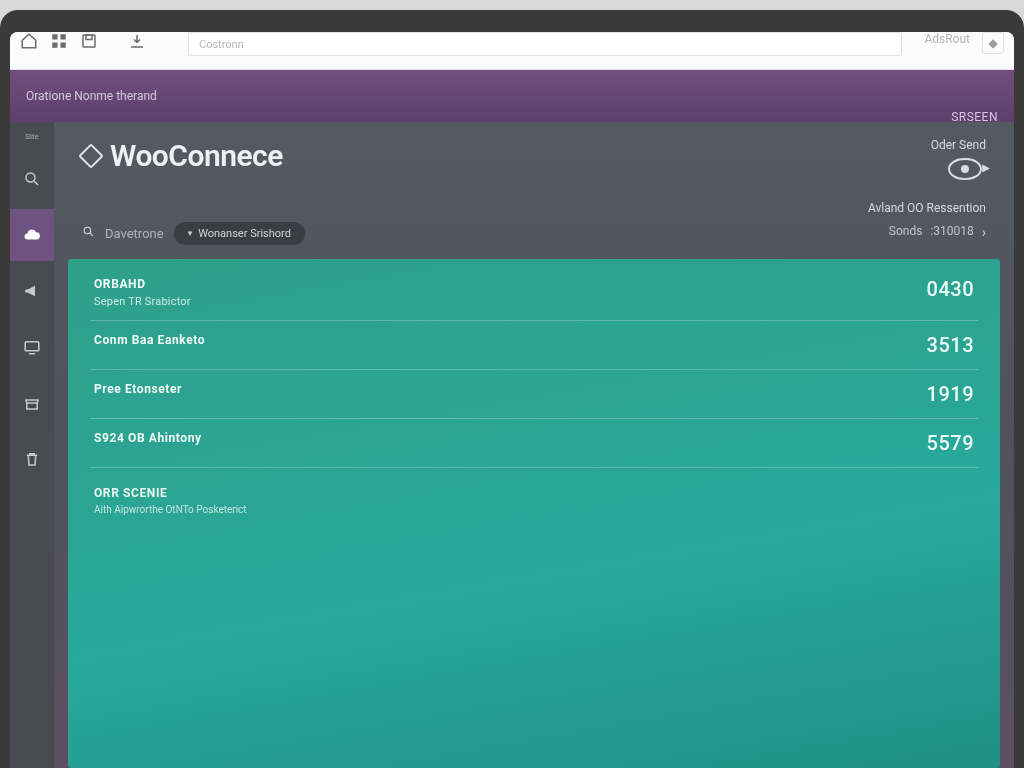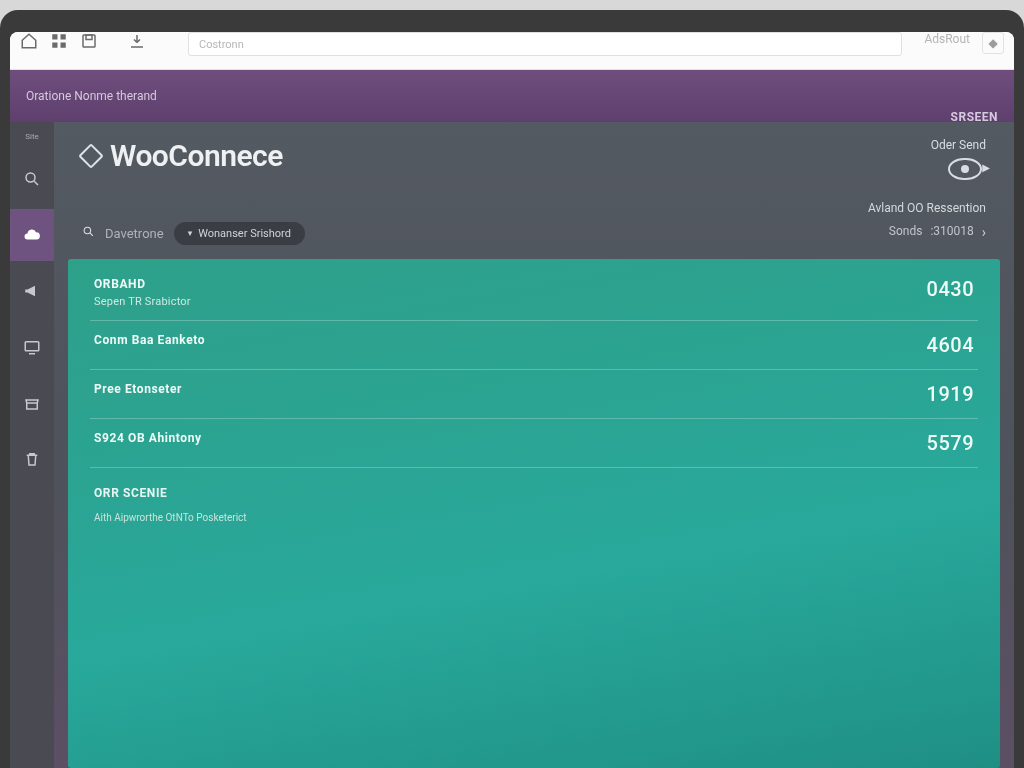--- a/index.html
+++ b/index.html
@@ -205,21 +205,21 @@
       font-size: 11px; color: #cdeae3; margin-top: 4px;
       letter-spacing: 0.2px;
     }
     .panel-row .val {
       font-size: 20px; font-weight: 500; color: #eefaf6;
       letter-spacing: 0.5px;
     }
     .panel-row.first-compact { padding-top: 4px; }
     .panel-row.noline { border-bottom: none; }
     .sect2 .hdr { font-size: 12px; font-weight: 700; letter-spacing: 0.6px; margin-top: 6px; }
-    .sect2 .sub2 { font-size: 10px; color: #c5e4dd; margin-top: 12px; text-align: center; }
+    .sect2 .sub2 { font-size: 10px; color: #c5e4dd; margin-top: 4px; text-align: center; }
   </style>
 </head>
 <body>
 
 <div class="laptop-frame">
   <div class="screen">
 
     <div class="top-toolbar">
       <div class="tb-icon">
         <svg viewBox="0 0 24 24" fill="none" stroke="currentColor" stroke-width="2">
@@ -247,21 +247,21 @@
       </div>
       <div class="addr">
         <span>Costronn</span>
       </div>
       <div class="right-label">AdsRout</div>
       <div class="right-icon">◆</div>
     </div>
 
     <div class="purple-bar">
       <span>Oratione Nonme therand</span>
-      <span style="font-weight:700;letter-spacing:0.5px;margin-top:42px;">SRSEEN</span>
+      <span style="font-weight:400;letter-spacing:0.5px;margin-top:42px;">SRSEEN</span>
     </div>
 
     <div class="content-row">
       <div class="sidebar">
         <div class="slabel">Site</div>
         <div class="side-item">
           <svg viewBox="0 0 24 24" fill="none" stroke="currentColor" stroke-width="2">
               <circle cx="10" cy="10" r="6"></circle>
               <path d="M20 20l-5-5"></path>
             </svg>
@@ -343,21 +343,21 @@
             <div class="left">
               <div class="top">ORBAHD</div>
               <div class="sub">Sepen TR Srabictor</div>
             </div>
             <div class="val">0430</div>
           </div>
           <div class="panel-row">
             <div class="left">
               <div class="top">Conm Baa Eanketo</div>
             </div>
-            <div class="val">4604</div>
+            <div class="val">3513</div>
           </div>
           <div class="panel-row">
             <div class="left">
               <div class="top">Pree Etonseter</div>
             </div>
             <div class="val">1919</div>
           </div>
           <div class="panel-row">
             <div class="left">
               <div class="top">S924 OB Ahintony</div>

